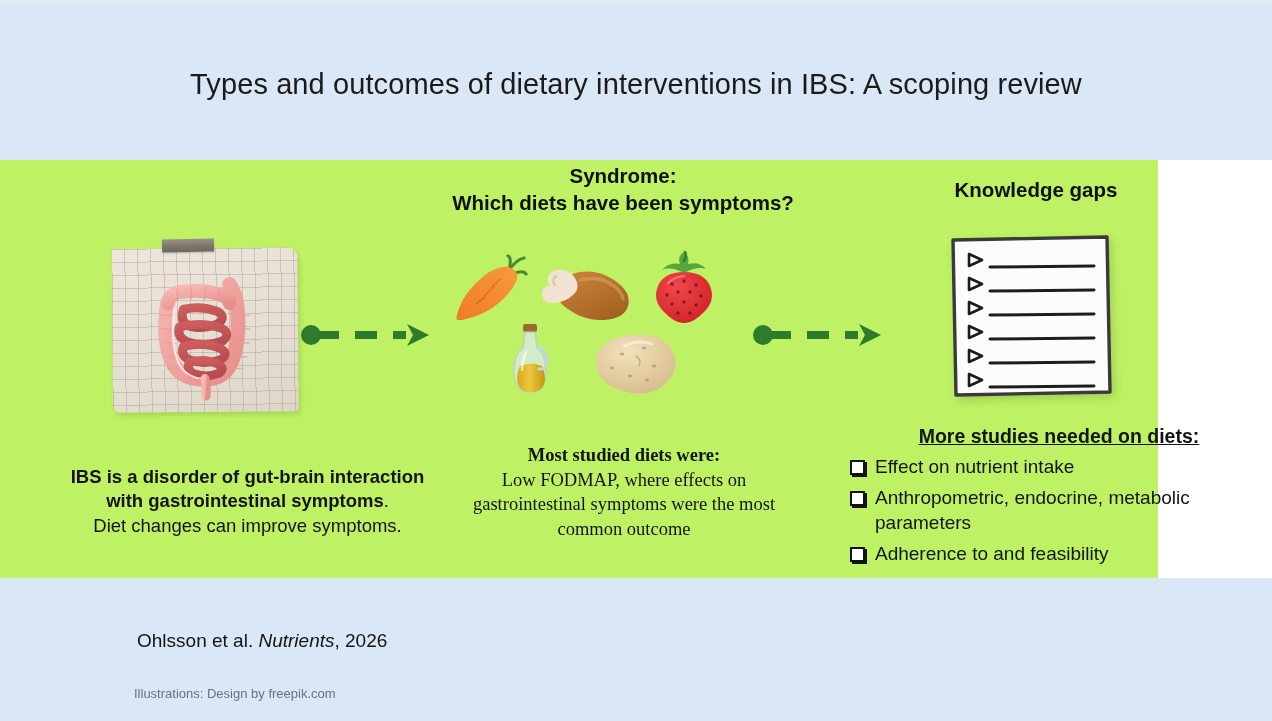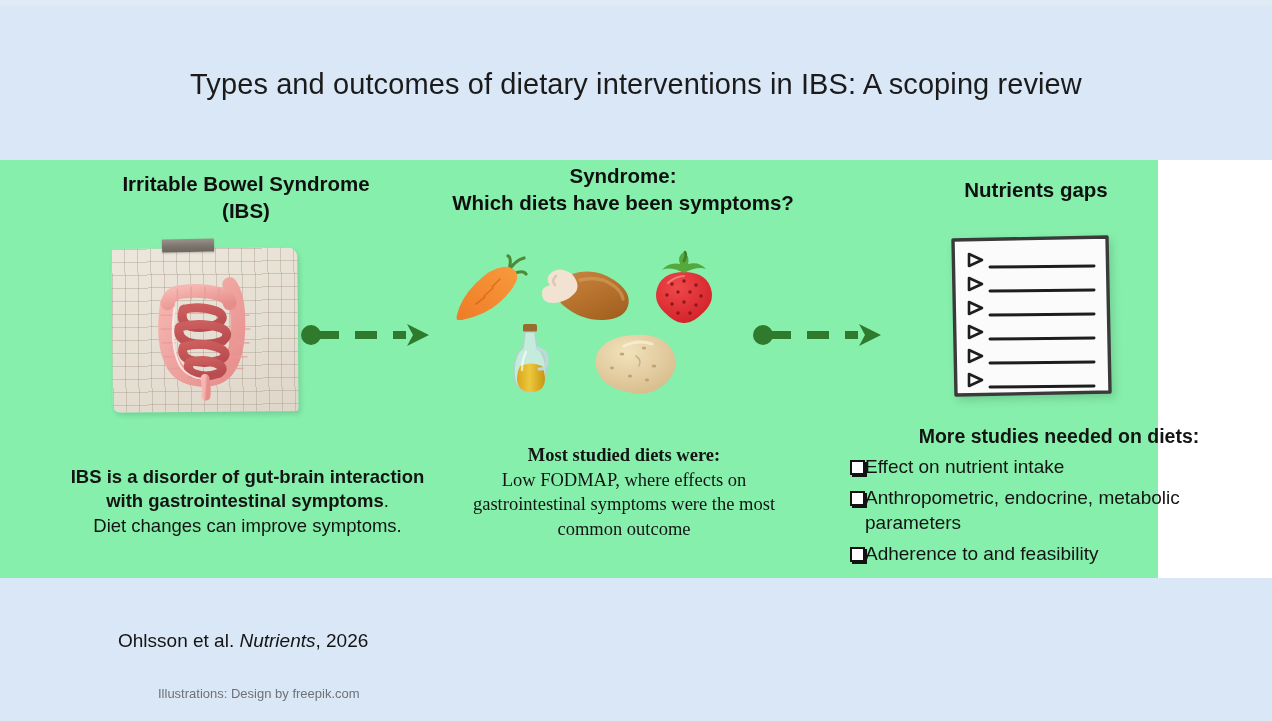--- a/index.html
+++ b/index.html
@@ -12,21 +12,21 @@
     height: 721px;
     font-family: "Liberation Sans", sans-serif;
     color: #111111;
     overflow: hidden;
     position: relative;
   }
   #abstract {
     position: relative;
     width: 1158px;
     height: 721px;
-    background: #86efac;
+    background: #bef264;
   }
 
   
   .band {
     position: absolute;
     left: 0;
     width: 1272px;
     background: #dae7f6;
   }
   #band-top   { top: 0;    height: 160px; }
@@ -167,75 +167,70 @@
     line-height: 24px;
     color: #141414;
   }
   #text-right .gap-heading {
     font-weight: bold;
     font-size: 19.5px;
     text-align: center;
     padding-left: 18px;
     margin-bottom: 6px;
     white-space: nowrap;
+    text-decoration: underline;
   }
   .gap-item {
     display: flex;
     align-items: flex-start;
+    gap: 10px;
     margin-bottom: 6px;
   }
   .gap-box {
     flex: 0 0 auto;
     width: 15px;
     height: 15px;
     margin-top: 6px;
     border: 2.2px solid #121212;
     background: #ffffff;
     box-shadow: 2px 2px 0 #121212;
     box-sizing: border-box;
   }
   .gap-label { flex: 1 1 auto; font-size: 19px; line-height: 25px; }
 
   
   #citation {
     position: absolute;
-    left: 118px;
+    left: 137px;
     top: 630px;
     font-size: 19px;
     color: #141414;
     white-space: nowrap;
   }
   #citation .jrnl { font-style: italic; }
   #credit {
     position: absolute;
     left: 134px;
     top: 686px;
     font-size: 13px;
     color: #6d7277;
     white-space: nowrap;
-    margin-left: 24px;
   }
 </style>
 </head>
 <body>
 
 <div id="abstract">
 
   <div class="band" id="band-top"></div>
   <div class="band" id="band-top-strip"></div>
   <div class="band" id="band-bottom"></div>
 
   <div id="title">Types and outcomes of dietary interventions in IBS: A scoping review</div>
 
-  <div class="col" id="col-left">
-    <div class="col-heading">
-      <div>Irritable Bowel Syndrome</div>
-      <div>(IBS)</div>
-    </div>
-  </div>
 
   <div id="note-wrap">
     <div id="note-paper"></div>
     <div id="note-tape"></div>
     <svg id="intestine" viewBox="0 0 150 150">
       <defs>
         <linearGradient id="colonG" x1="0" y1="0" x2="1" y2="1">
           <stop offset="0" stop-color="#f6b7b2"></stop>
           <stop offset="1" stop-color="#e78e8b"></stop>
         </linearGradient>
@@ -389,21 +384,21 @@
     <span>Low FODMAP, where effects on gastrointestinal symptoms were the most common outcome</span>
   </div>
 
   <svg class="arrow" id="arrow-2" viewBox="0 0 132 34">
     <circle cx="11" cy="17" r="10" fill="#2f7a2c"></circle>
     <line x1="17" y1="17" x2="106" y2="17" stroke="#2f7a2c" stroke-width="8" stroke-dasharray="22 16" stroke-linecap="butt"></line>
     <path d="M107 6 L129 17 L107 28 L113 17 Z" fill="#2f7a2c"></path>
   </svg>
 
   <div class="col" id="col-right">
-    <div class="col-heading">Nutrients gaps</div>
+    <div class="col-heading">Knowledge gaps</div>
   </div>
 
   <svg id="checklist" viewBox="0 0 172 168">
     <path d="M9 8 L163 5 L166 160 L12 163 Z" fill="#fbfbfb" stroke="#3a3a3a" stroke-width="3.4" stroke-linejoin="round"></path>
     <g stroke="#1d1d1d" stroke-width="2.6" fill="none" stroke-linejoin="round">
       <path d="M25 22 L38 28 L25 34 Z"></path>
       <path d="M25 46 L38 52 L25 58 Z"></path>
       <path d="M25 70 L38 76 L25 82 Z"></path>
       <path d="M25 94 L38 100 L25 106 Z"></path>
       <path d="M25 118 L38 124 L25 130 Z"></path>

